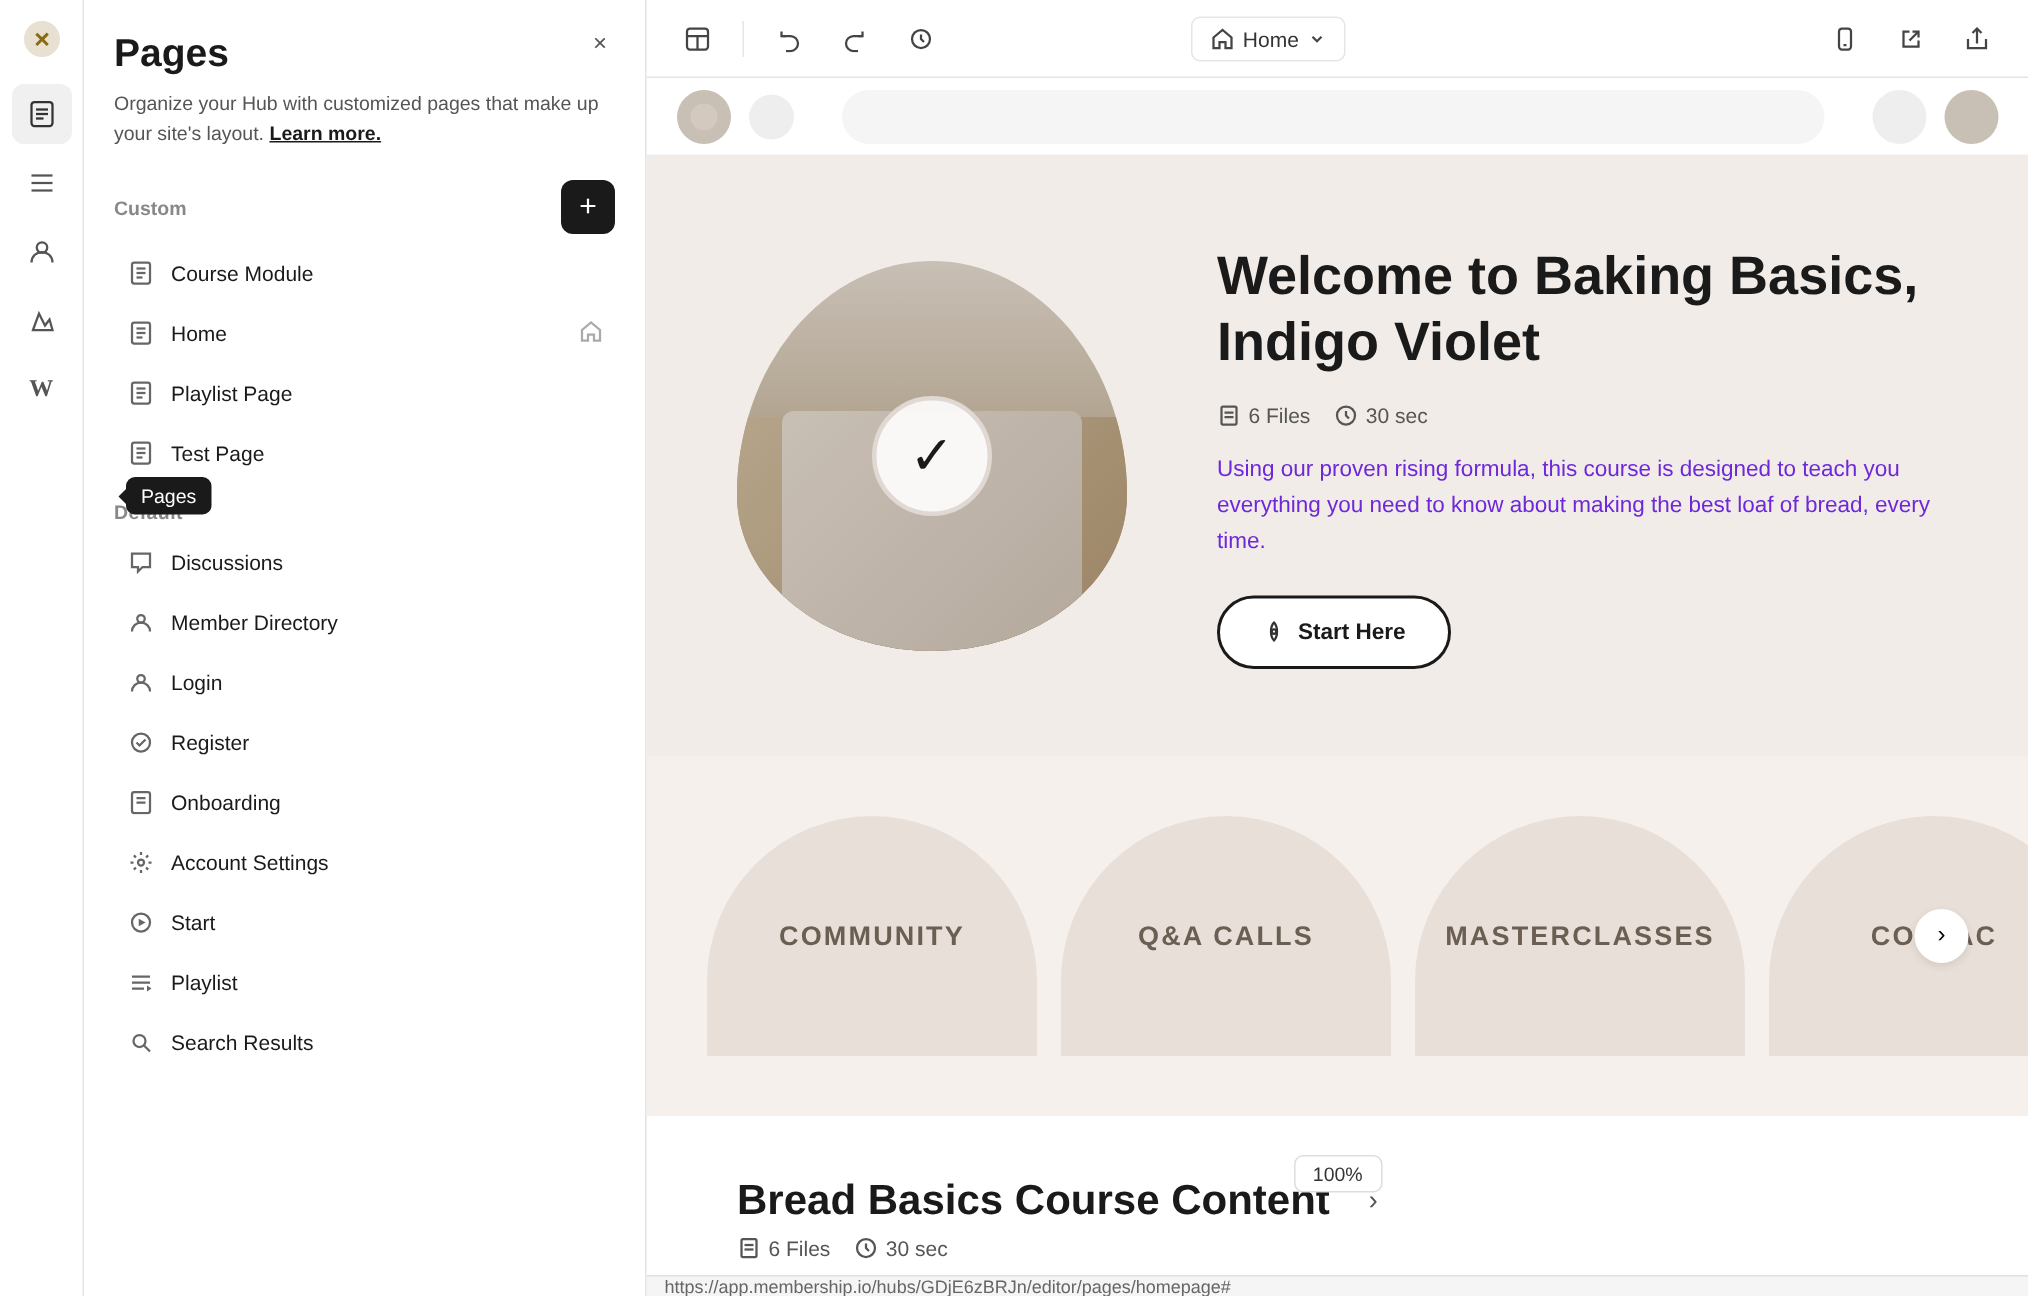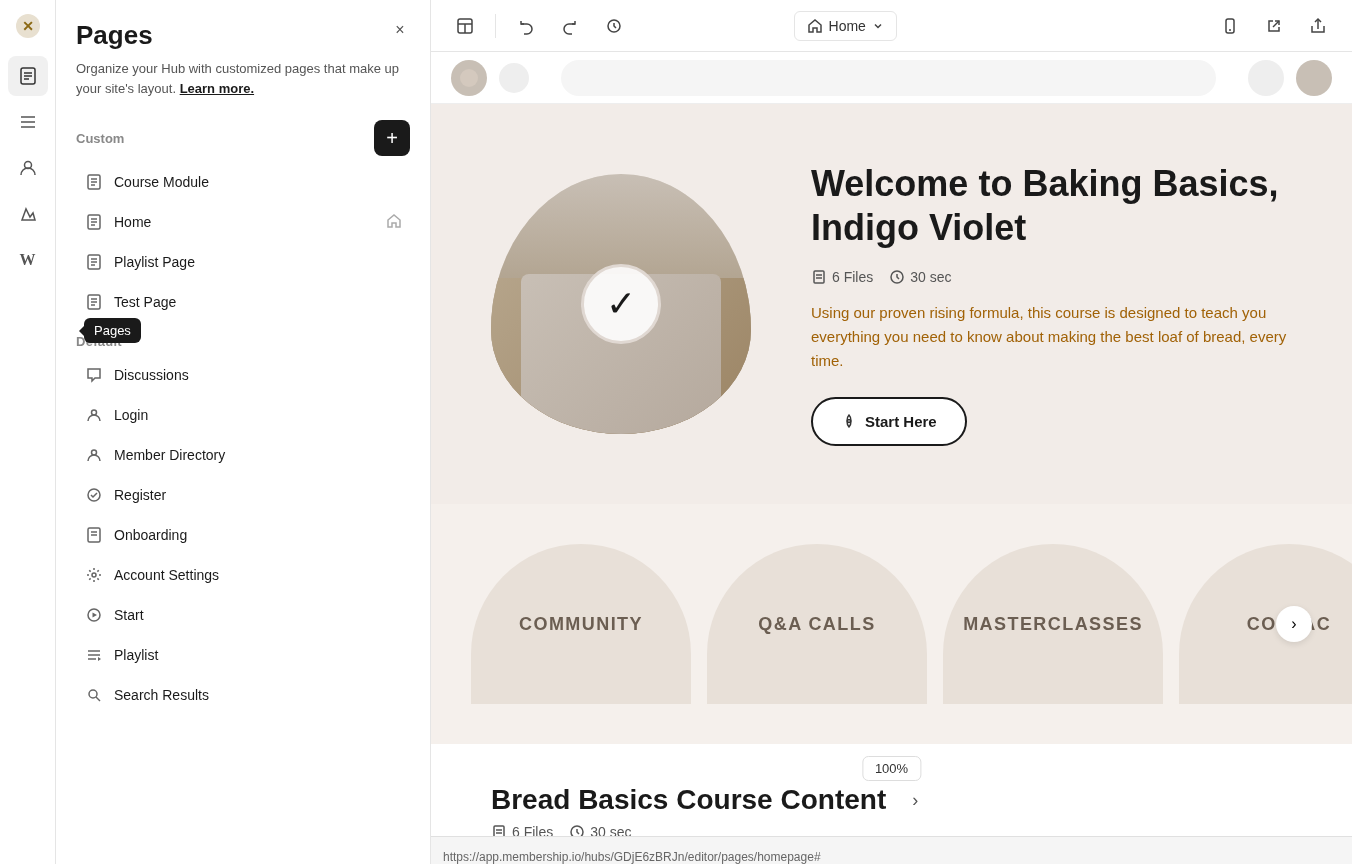--- a/index.html
+++ b/index.html
@@ -312,21 +312,21 @@
       color: #555;
       font-size: 14px;
     }
     .hero-meta-item {
       display: flex;
       align-items: center;
       gap: 5px;
     }
     .hero-desc {
       font-size: 15px;
-      color: #a16207;
+      color: #6d28d9;
       line-height: 1.6;
       margin-bottom: 24px;
     }
     .start-btn {
       display: inline-flex;
       align-items: center;
       gap: 8px;
       padding: 14px 28px;
       background: #fff;
       border: 2px solid #1a1a1a;
@@ -414,25 +414,25 @@
       font-size: 14px;
     }
     .course-meta-item {
       display: flex;
       align-items: center;
       gap: 5px;
     }
 
     
     .url-bar {
-      height: 28px;
+      height: 14px;
       background: #f5f5f5;
       border-top: 1px solid #e0e0e0;
       display: flex;
-      align-items: flex-end;
+      align-items: center;
       padding: 0 12px;
       font-size: 12px;
       color: #666;
     }
 
     
     .zoom-badge {
       position: absolute;
       bottom: 55px;
       left: 50%;
@@ -562,30 +562,30 @@
     </span>
     <span class="page-item-text">Discussions</span>
   </div>
   <div class="page-item">
     <span class="page-item-icon">
       <svg width="16" height="16" viewBox="0 0 16 16" fill="none" stroke="#666" stroke-width="1.5">
           <circle cx="8" cy="5.5" r="2.5"></circle>
           <path d="M2 14c0-3.31 2.69-6 6-6s6 2.69 6 6"></path>
         </svg>
     </span>
-    <span class="page-item-text">Login</span>
+    <span class="page-item-text">Member Directory</span>
   </div>
   <div class="page-item">
     <span class="page-item-icon">
       <svg width="16" height="16" viewBox="0 0 16 16" fill="none" stroke="#666" stroke-width="1.5">
           <circle cx="8" cy="5.5" r="2.5"></circle>
           <path d="M2 14c0-3.31 2.69-6 6-6s6 2.69 6 6"></path>
         </svg>
     </span>
-    <span class="page-item-text">Member Directory</span>
+    <span class="page-item-text">Login</span>
   </div>
   <div class="page-item">
     <span class="page-item-icon">
       <svg width="16" height="16" viewBox="0 0 16 16" fill="none" stroke="#666" stroke-width="1.5">
           <circle cx="8" cy="8" r="6"></circle>
           <path d="M5 8l2 2 4-4"></path>
         </svg>
     </span>
     <span class="page-item-text">Register</span>
   </div>

